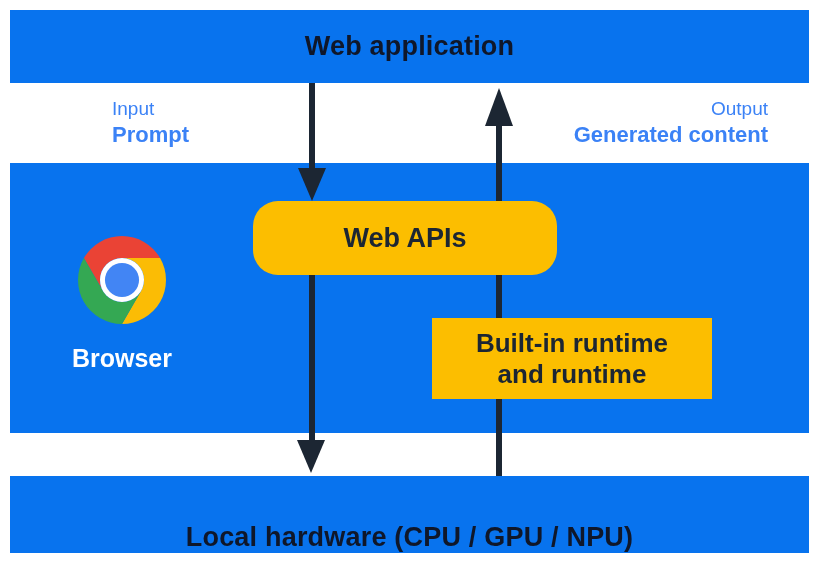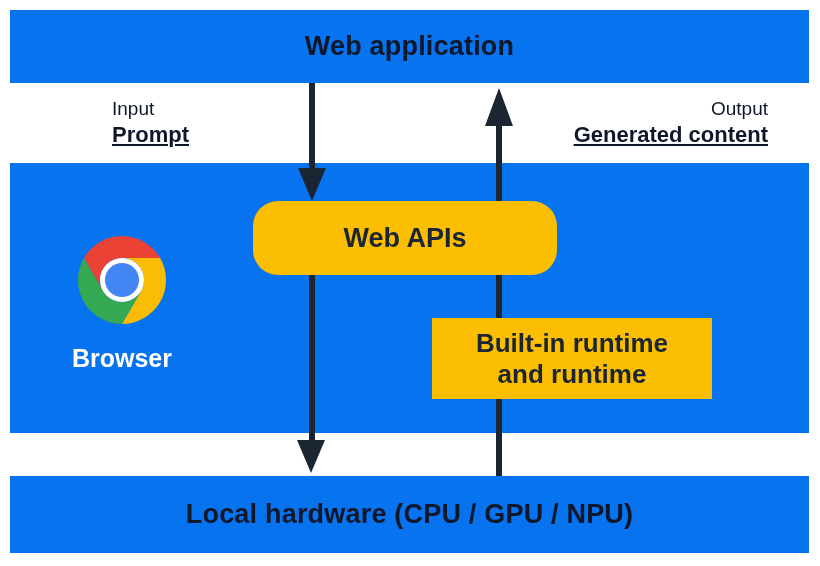--- a/index.html
+++ b/index.html
@@ -3,25 +3,25 @@
 <meta charset="utf-8">
 <style>
   html,body{margin:0;padding:0;background:#fff;}
   .canvas{
     position:relative;width:820px;height:566px;background:#fff;overflow:hidden;
     font-family:"Liberation Sans",sans-serif;
   }
   .bluebar{position:absolute;left:10px;width:799px;background:#0873EE;z-index:0;}
   .bar-top{top:10px;height:73px;display:flex;align-items:center;justify-content:center;}
   .panel-mid{top:163px;height:270px;}
-  .bar-bottom{top:476px;height:77px;display:flex;align-items:center;justify-content:center;}
+  .bar-bottom{top:476px;height:77px;display:flex;align-items:flex-end;justify-content:center;}
   .bar-title{color:#0f172a;font-weight:bold;font-size:27px;letter-spacing:.2px;}
-  .flow-label{position:absolute;z-index:2;display:flex;flex-direction:column;color:#0f172a;}
+  .flow-label{position:absolute;z-index:2;display:flex;flex-direction:column;color:#3b82f6;}
   .flow-label .small{font-size:19px;font-weight:400;line-height:24px;}
-  .flow-label .big{font-size:22px;font-weight:bold;line-height:27px;text-decoration:underline;}
+  .flow-label .big{font-size:22px;font-weight:bold;line-height:27px;}
   .flow-left{left:112px;top:97px;align-items:flex-start;text-align:left;}
   .flow-right{right:52px;top:97px;align-items:flex-end;text-align:right;}
   .ybox{
     position:absolute;background:#FCBE00;z-index:2;display:flex;flex-direction:column;
     align-items:center;justify-content:center;color:#1C2633;font-weight:bold;text-align:center;
   }
   .ybox-webapis{left:253px;top:201px;width:304px;height:74px;font-size:27px;border-radius:25px;}
   .ybox-builtin{left:432px;top:318px;width:280px;height:81px;font-size:26px;line-height:31px;}
   .vline{position:absolute;width:6px;background:#1C2633;z-index:1;}
   .line-down-a{left:309px;top:83px;height:87px;}

